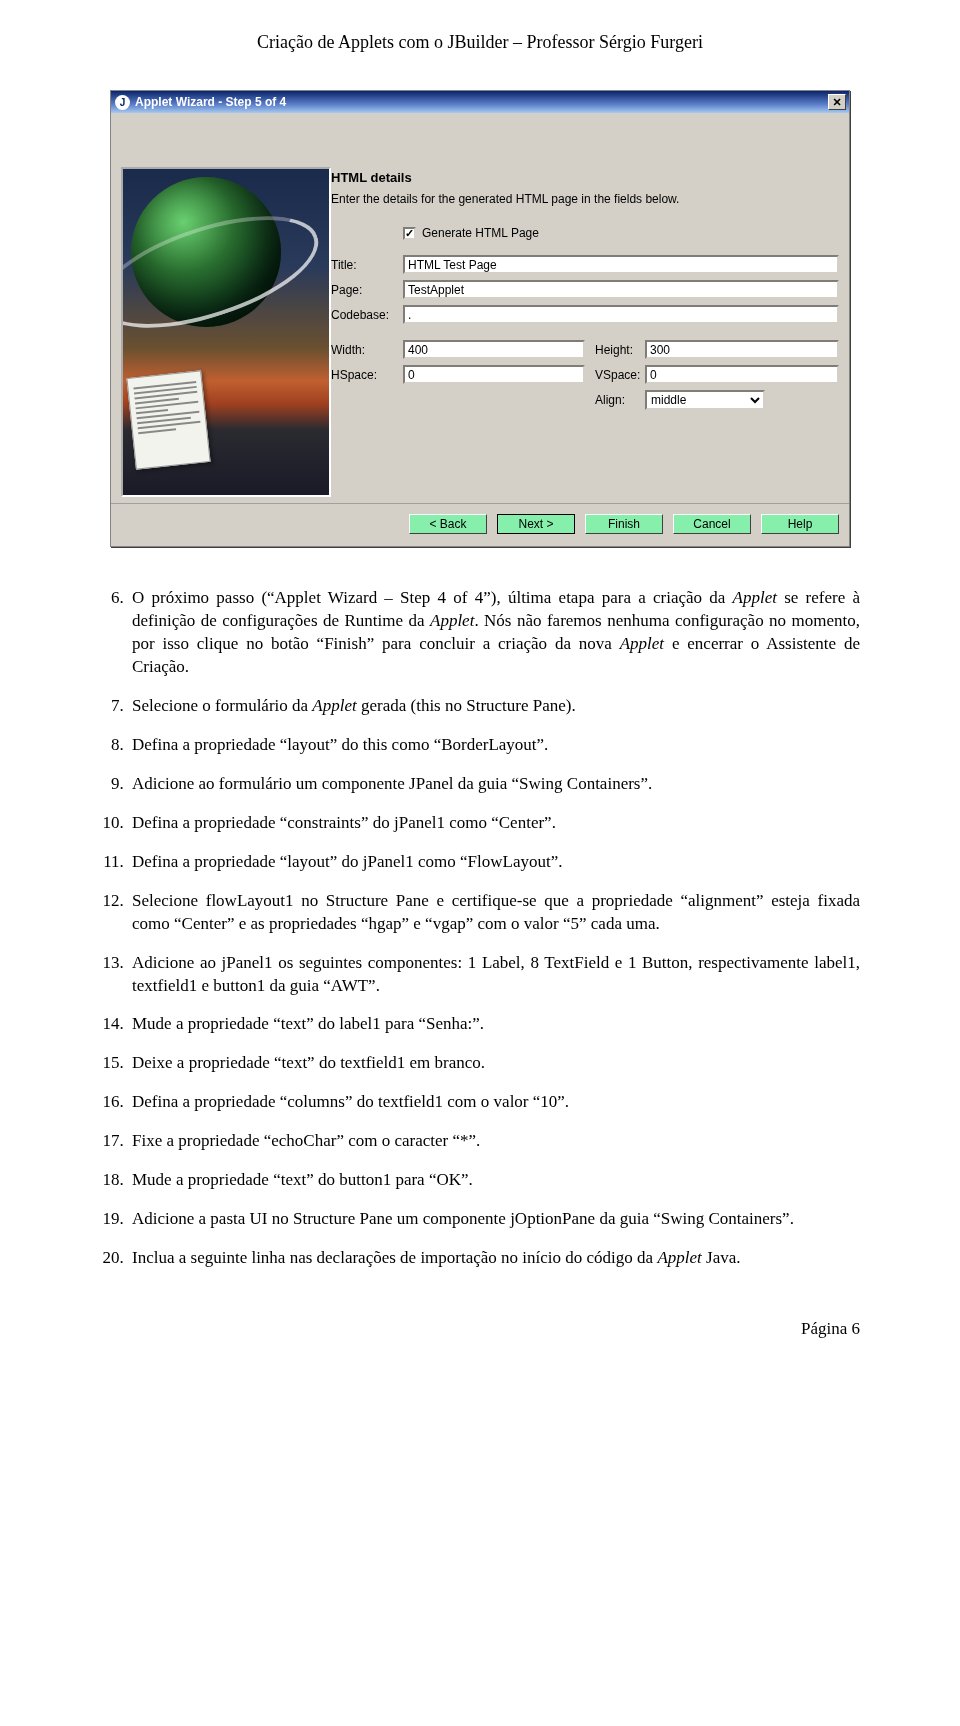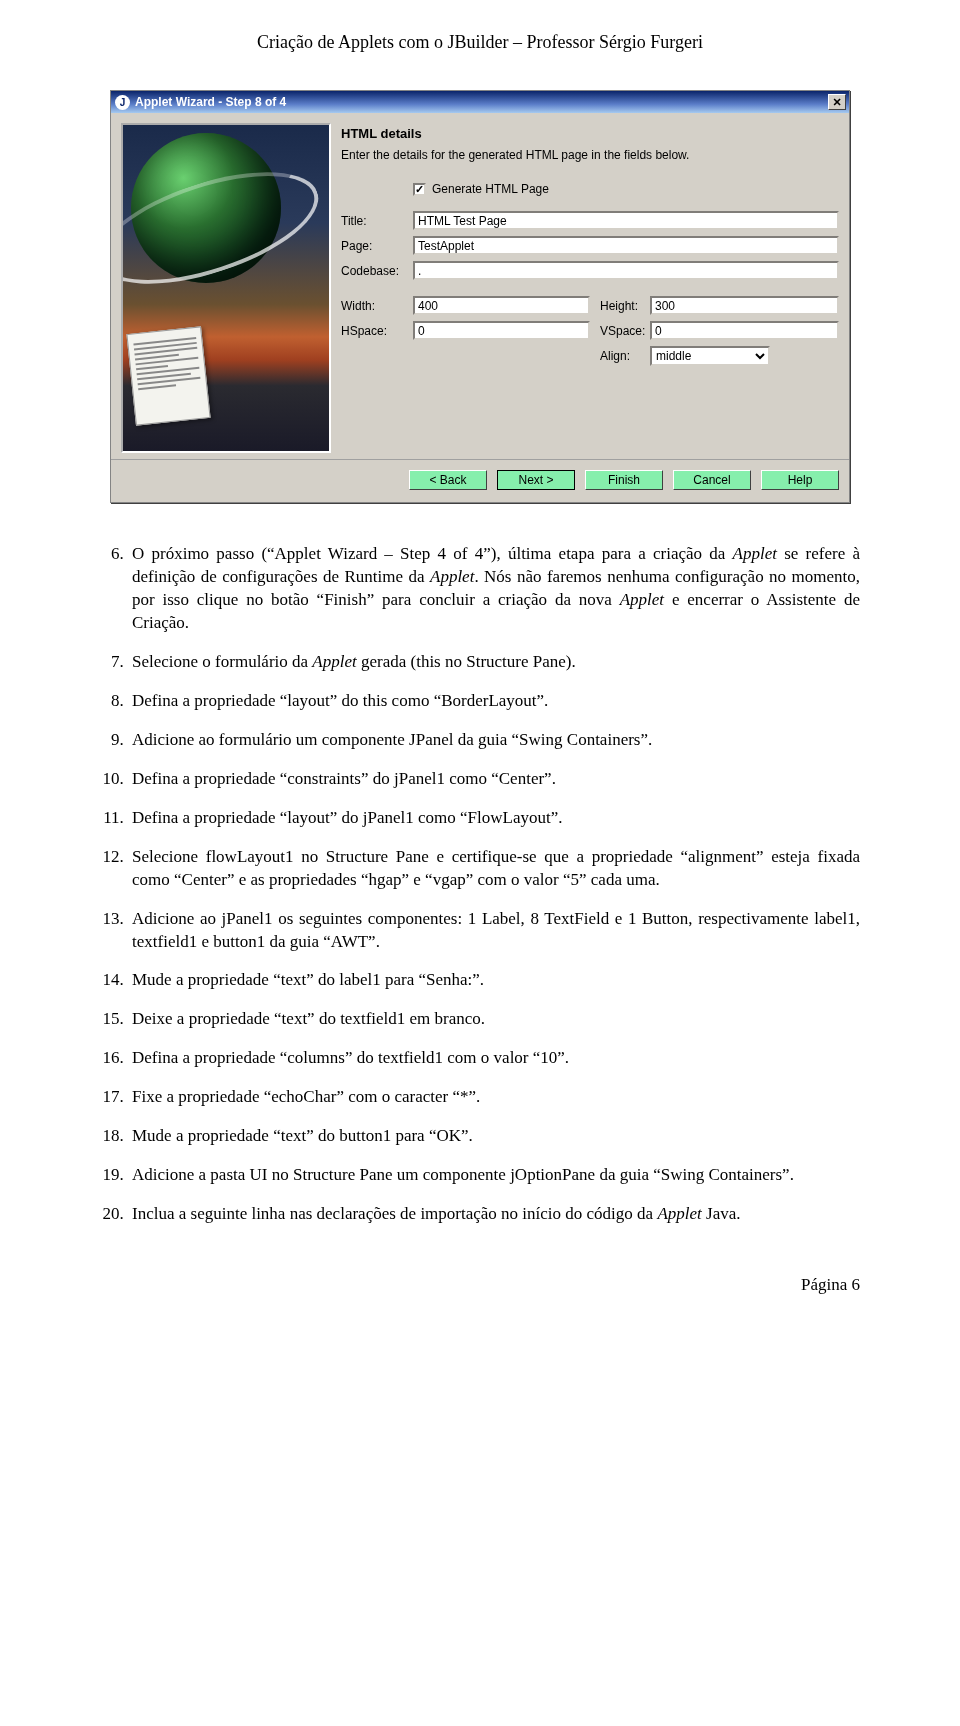--- a/index.html
+++ b/index.html
@@ -57,21 +57,21 @@
     border: 1px solid #fff;
     border-right-color: #404040;
     border-bottom-color: #404040;
     display: flex; align-items:center; justify-content:center;
     color: #000; font-weight: bold; font-family: Arial;
     font-size: 11px; line-height: 1;
   }
   .wizard-body {
     display: flex;
     padding: 10px 10px 6px 10px;
-    gap: 10px;
+    margin-top: 44px;
   }
   .wizard-image {
     width: 210px; height: 330px;
     border: 2px inset #fff;
     background: linear-gradient(to bottom,
       #1a2a4a 0%, #2a3a5a 30%, #6a5030 55%, #c06030 65%,
       #a04020 72%, #2a2a30 80%, #1a1a28 100%);
     position: relative;
     overflow: hidden;
   }
@@ -209,21 +209,21 @@
   }
 </style>
 </head>
 <body>
 
 <div class="page-header">Criação de Applets com o JBuilder – Professor Sérgio Furgeri</div>
 
 <div class="wizard-window">
   <div class="titlebar">
     <span class="j-icon">J</span>
-    <span>Applet Wizard - Step 8 of 4</span>
+    <span>Applet Wizard - Step 5 of 4</span>
     <span class="spacer"></span>
     <span class="close-btn">✕</span>
   </div>
   <div class="wizard-body">
     <div class="wizard-image">
       <div class="globe"></div>
       <div class="ring"></div>
       <div class="doc">
         <div class="ln"></div>
           <div class="ln"></div>

